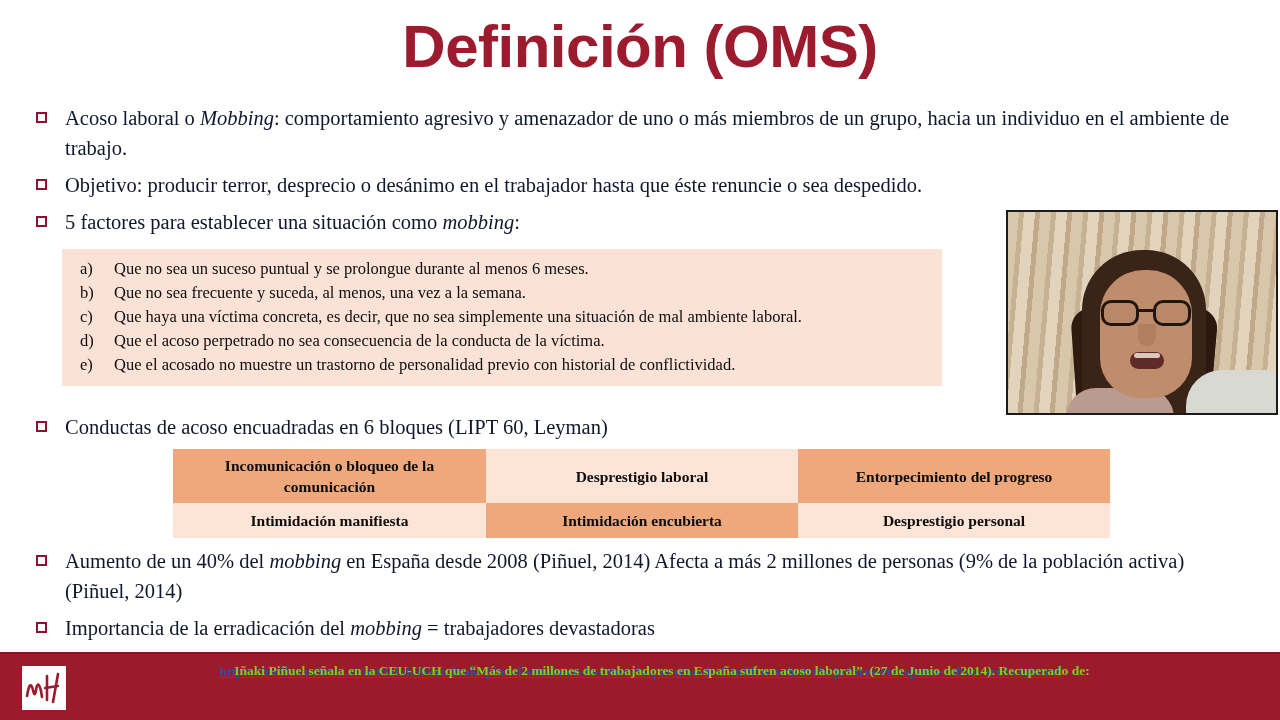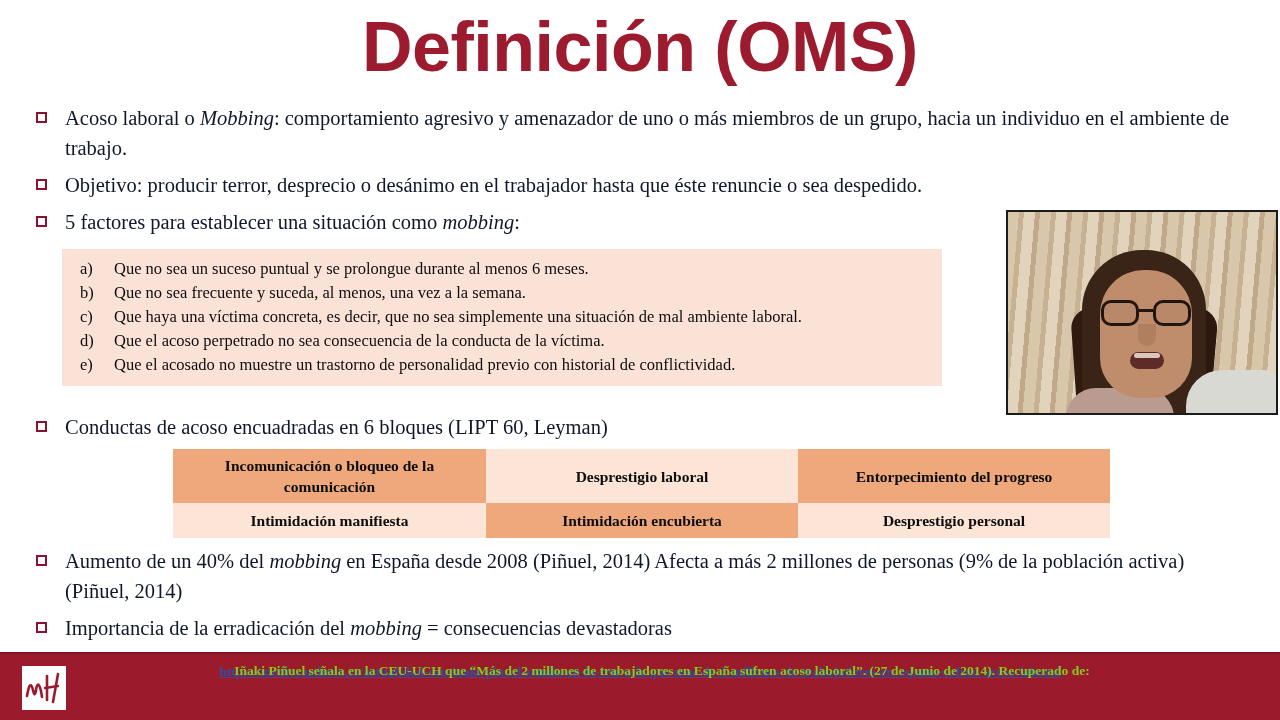--- a/index.html
+++ b/index.html
@@ -21,21 +21,21 @@
 
   
   #title {
     position: absolute;
     top: 16px;
     left: 0;
     width: 1280px;
     text-align: center;
     font-family: "Liberation Sans", sans-serif;
     font-weight: bold;
-    font-size: 70px;
+    font-size: 60px;
     line-height: 62px;
     color: #9c1b2e;
     letter-spacing: -0.5px;
   }
 
   
   .bullet-row {
     position: absolute;
     display: flex;
     align-items: flex-start;
@@ -351,21 +351,21 @@
     </tbody>
   </table>
 
   <div class="bullet-row" id="b5">
     <span class="bullet-mark"></span>
     <span class="bullet-text"><span>Aumento de un 40% del </span><span class="it">mobbing</span><span> en España desde 2008 (Piñuel, 2014) Afecta a más 2 millones de personas (9% de la población activa) (Piñuel, 2014)</span></span>
   </div>
 
   <div class="bullet-row" id="b6">
     <span class="bullet-mark"></span>
-    <span class="bullet-text"><span>Importancia de la erradicación del </span><span class="it">mobbing</span><span> = consecuencias devastadoras</span></span>
+    <span class="bullet-text"><span>Importancia de la erradicación del </span><span class="it">mobbing</span><span> = trabajadores devastadoras</span></span>
   </div>
 
   <div id="footer" style="background: rgb(155, 27, 45);">
     <div id="footer-logo">
       <svg width="44" height="44" viewBox="0 0 44 44" aria-hidden="true">
         <rect x="0" y="0" width="44" height="44" fill="#ffffff"></rect>
         <path d="M5 30 C7 18, 9 16, 11 24 C12 29, 13 30, 14 24 C15 17, 17 16, 19 25 L20 31" stroke="#9b1b2d" stroke-width="2.6" fill="none" stroke-linecap="round"></path>
         <path d="M25 10 L25 34" stroke="#9b1b2d" stroke-width="2.6" stroke-linecap="round"></path>
         <path d="M36 8 L31 36" stroke="#9b1b2d" stroke-width="2.6" stroke-linecap="round"></path>
         <path d="M23 22 L36 20" stroke="#9b1b2d" stroke-width="2.4" stroke-linecap="round"></path>

